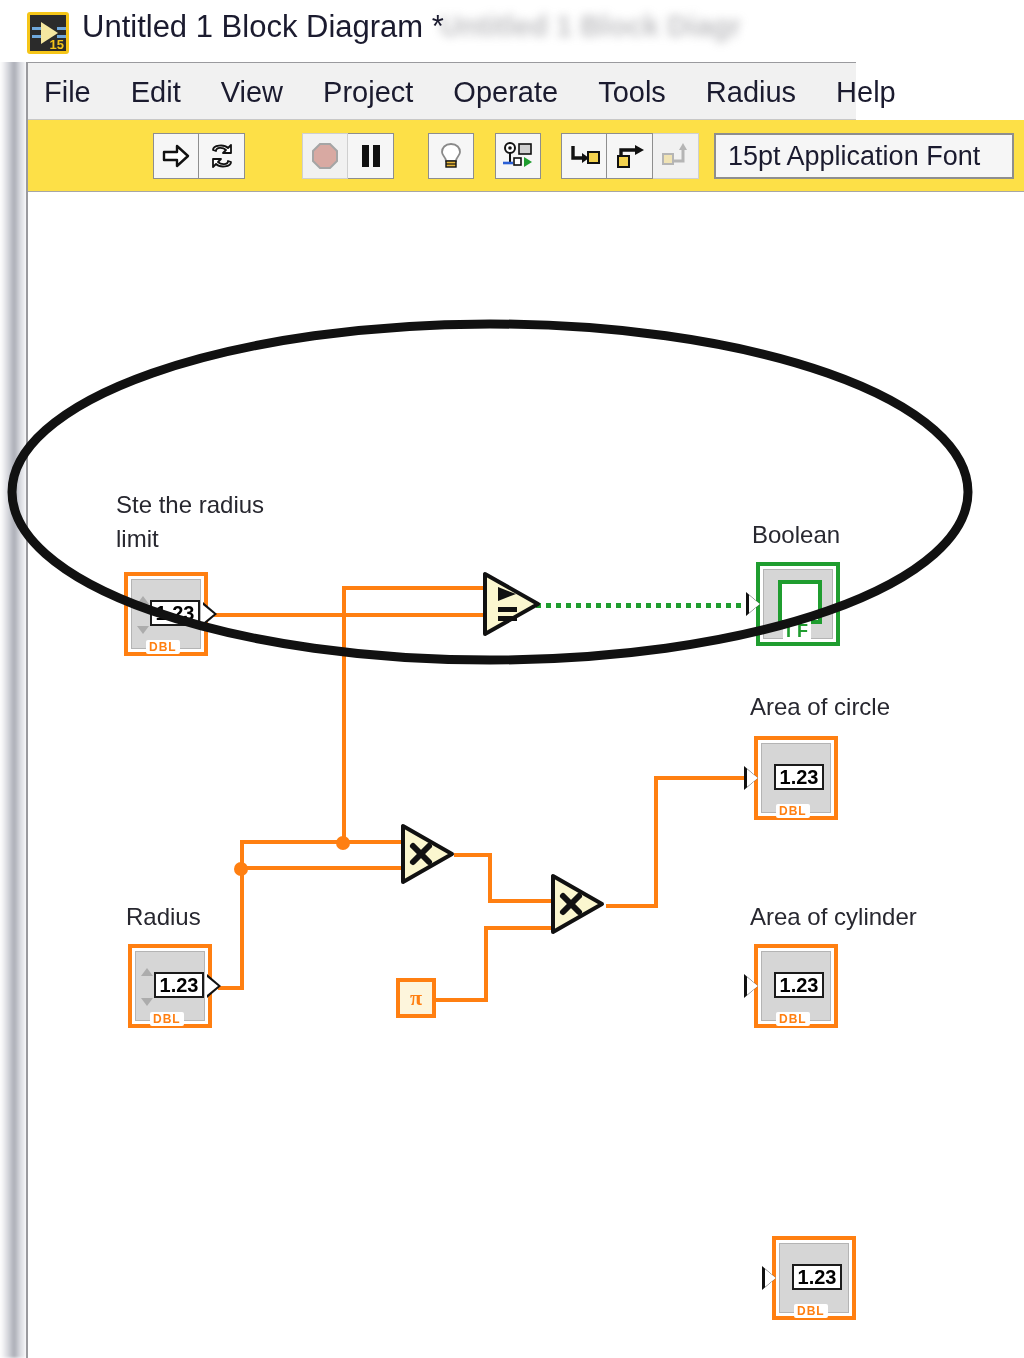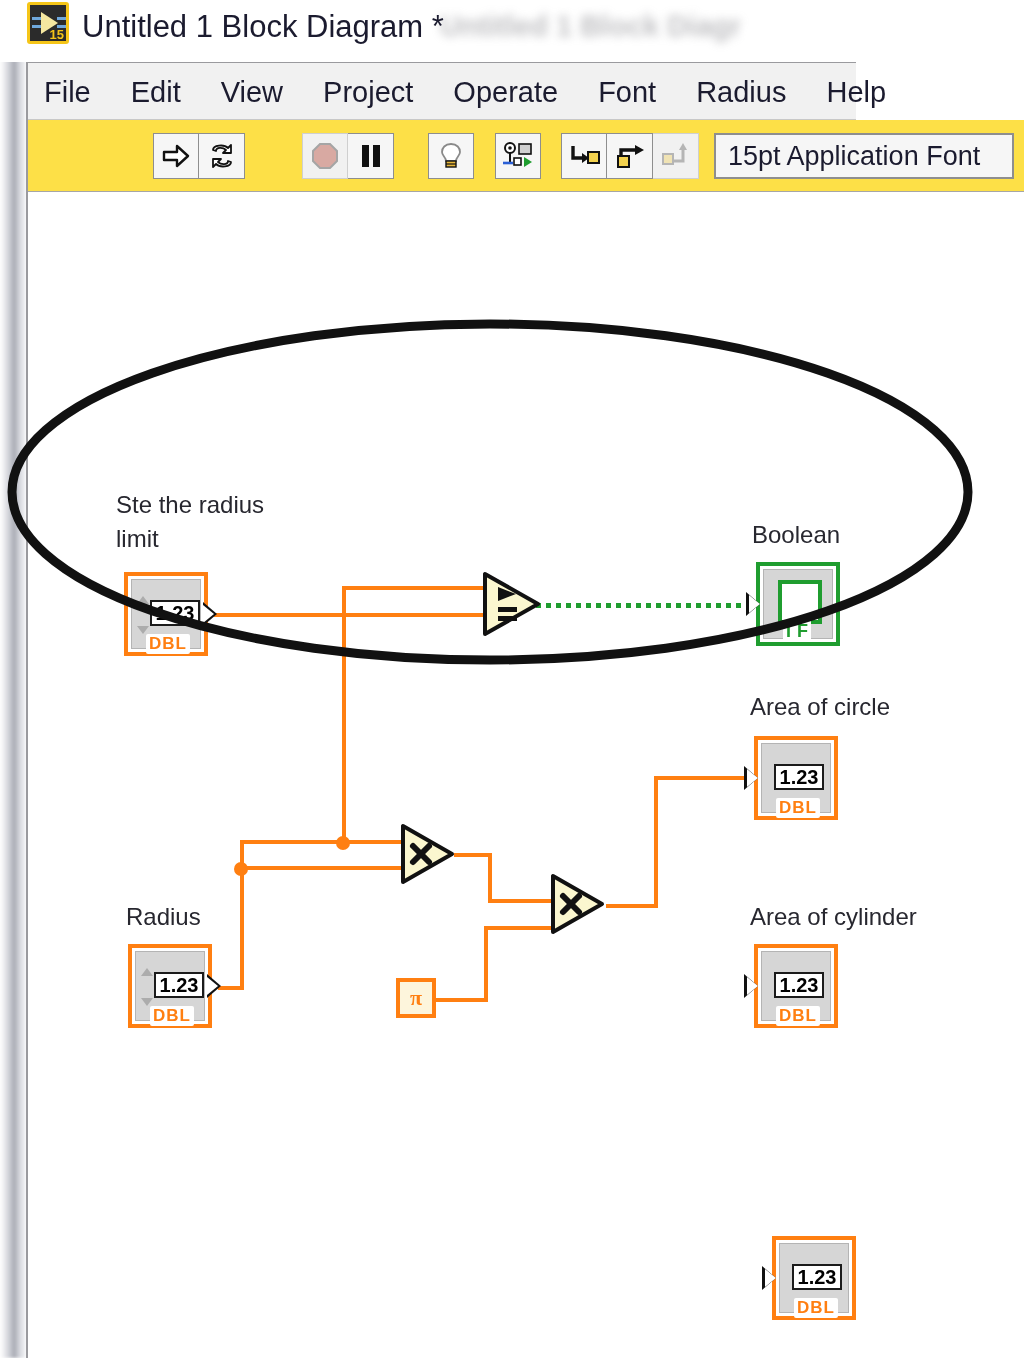--- a/index.html
+++ b/index.html
@@ -26,21 +26,21 @@
   .titlebar{
     position:absolute;left:0;top:0;width:1024px;height:62px;
     background:#ffffff;z-index:5;
   }
   .ghost-title{
     position:absolute;left:440px;top:10px;width:300px;height:40px;
     color:#8b8b90;font-size:29px;font-weight:bold;
     filter:blur(5px);opacity:.55;white-space:nowrap;overflow:hidden;
   }
   .lv-icon{
-    position:absolute;left:27px;top:2px;width:42px;height:42px;
+    position:absolute;left:27px;top:12px;width:42px;height:42px;
     background:#2b2b2b;border:3px solid #f5c518;box-sizing:border-box;
     border-radius:3px;
   }
   .lv-icon .tri{
     position:absolute;left:11px;top:7px;width:0;height:0;
     border-top:11px solid transparent;border-bottom:11px solid transparent;
     border-left:17px solid #f5e7a0;
   }
   .lv-icon .bar{position:absolute;left:2px;width:9px;height:3px;background:#6fa8dc;}
   .lv-icon .b1{top:12px;} .lv-icon .b2{top:20px;}
@@ -114,21 +114,21 @@
   }
   .term .valbox{
     position:absolute;left:22px;top:24px;width:50px;height:26px;
     background:#ffffff;border:2px solid #1b1b1b;box-sizing:border-box;
     font-size:20px;line-height:22px;text-align:center;color:#000;
     font-family:"Liberation Sans", sans-serif;font-weight:bold;
   }
   .term.ind .valbox{left:16px;}
   .term .dbl{
     position:absolute;left:18px;bottom:-2px;
-    background:#ffffff;color:#ff7f11;font-size:17px;font-weight:bold;
+    background:#ffffff;color:#ff7f11;font-size:12px;font-weight:bold;
     letter-spacing:1px;padding:0 3px;border-radius:2px;
   }
   .term .spin{
     position:absolute;left:6px;top:18px;width:18px;height:42px;
     opacity:.55;
   }
   .term .spin:before,.term .spin:after{
     content:"";position:absolute;left:3px;width:0;height:0;
     border-left:6px solid transparent;border-right:6px solid transparent;
   }
@@ -212,21 +212,21 @@
 
 <div class="window">
 
   <div class="menubar">
     <div class="menu-items">
       <div class="menu-item">File</div>
       <div class="menu-item">Edit</div>
       <div class="menu-item">View</div>
       <div class="menu-item">Project</div>
       <div class="menu-item">Operate</div>
-      <div class="menu-item">Font</div>
+      <div class="menu-item">Tools</div>
       <div class="menu-item">Radius</div>
       <div class="menu-item">Help</div>
     </div>
   </div>
 
   <div class="toolbar">
 
     <div class="tb-group" style="left:125px;">
       <div class="tb-btn">
         <svg width="30" height="30" viewBox="0 0 30 30">

